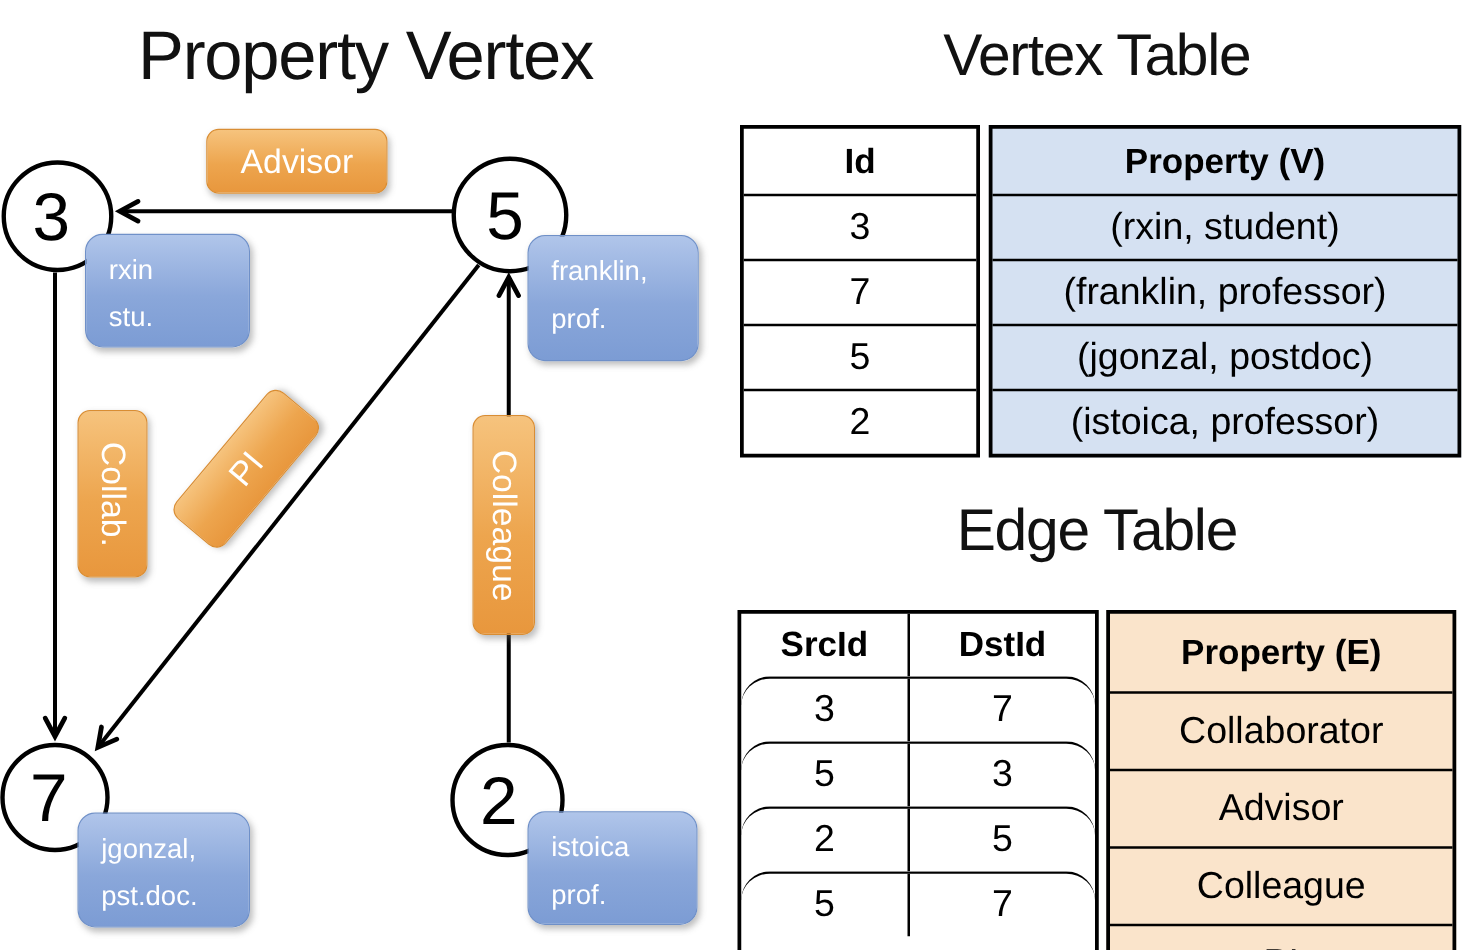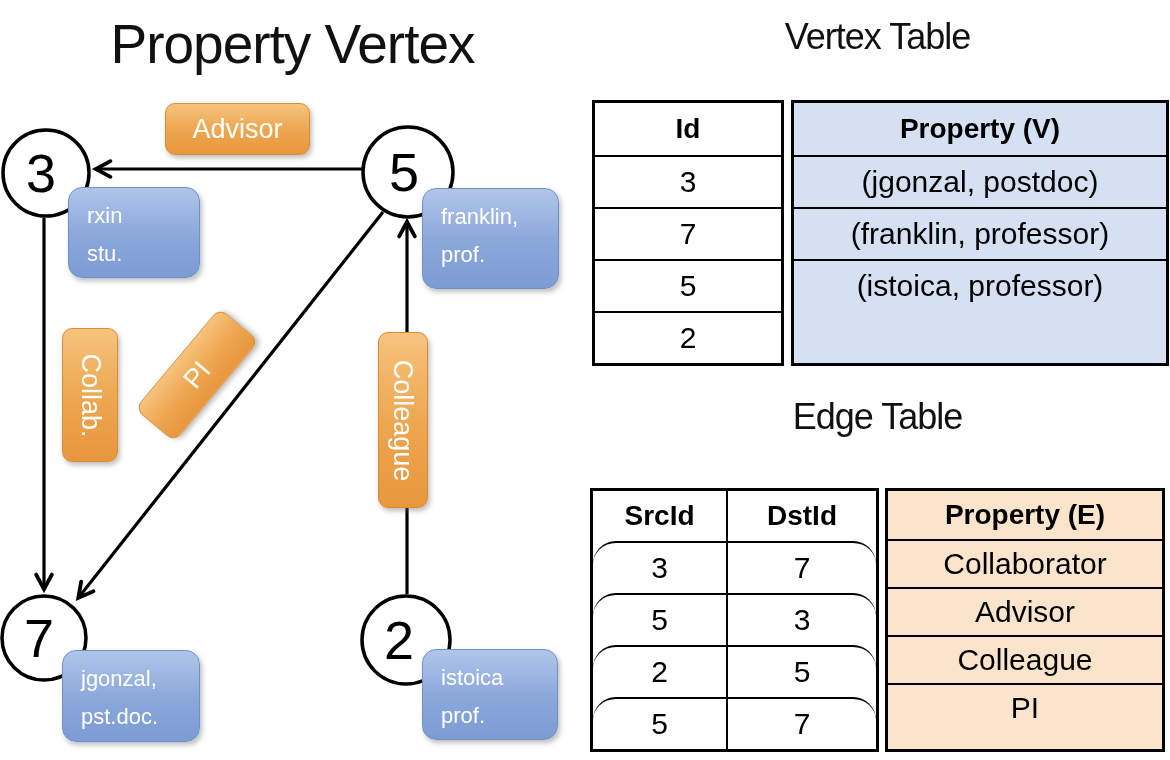--- a/index.html
+++ b/index.html
@@ -2,21 +2,21 @@
 <html><head>
 <meta charset="utf-8">
 <style>
   * { margin:0; padding:0; box-sizing:border-box; }
   html,body { background:#ffffff; }
   #slide {
     position:relative; width:1170px; height:760px; background:#ffffff;
     font-family:"Liberation Sans", sans-serif; color:#000; overflow:hidden;
   }
   .big-title {
-    position:absolute; text-align:center; font-size:36px; font-weight:300;
+    position:absolute; text-align:center; font-size:47px; font-weight:300;
     letter-spacing:-1px; color:#111;
   }
   #graph-title  { left:0;   top:12px;  width:585px; font-size:55px; }
   #vertex-title { left:585px; top:16px;  width:585px; }
   #edge-title   { left:585px; top:396px; width:585px; }
 
   
   #graph-svg { position:absolute; left:0; top:0; }
   .node-circle { fill:#fff; stroke:#000; stroke-width:3.5; }
   .node-num { font-size:54px; fill:#000; text-anchor:middle; font-weight:300; }
@@ -59,21 +59,21 @@
   }
   .subtbl > .cell:first-child, .row:first-child { border-top:none; }
   .hdr { font-weight:bold; font-size:28px; }
   #vt-id   { width:192px; }
   #vt-prop { width:378px; background:#d5e1f2; }
   .row { display:flex; border-top:2px solid #000;border-radius:23px; }
   .row .cell { border-top:none; height:50px; }
   #et-ids .src { width:133px; }
   #et-ids .dst { width:150px; border-left:2px solid #000; }
   #et-prop { width:280px; background:#fae4cb; }
-  #et-prop .cell { height:48px; }
+  #et-prop .cell { height:62px; }
 </style>
 </head>
 <body>
 
 <div id="slide">
 
   <div id="graph-title" class="big-title">Property Vertex</div>
 
   <svg id="graph-svg" width="585" height="760" viewBox="0 0 585 760">
     <defs>
@@ -133,22 +133,23 @@
   <div id="vertex-table-wrap" class="tbl-wrap">
     <div id="vt-id" class="subtbl">
       <div class="cell hdr">Id</div>
       <div class="cell">3</div>
       <div class="cell">7</div>
       <div class="cell">5</div>
       <div class="cell">2</div>
     </div>
     <div id="vt-prop" class="subtbl">
       <div class="cell hdr">Property (V)</div>
+      <div class="cell">(rxin, student)</div>
+      <div class="cell">(franklin, professor)</div>
       <div class="cell">(jgonzal, postdoc)</div>
-      <div class="cell">(franklin, professor)</div>
       <div class="cell">(istoica, professor)</div>
     </div>
   </div>
 
   <div id="edge-title" class="big-title">Edge Table</div>
 
   <div id="edge-table-wrap" class="tbl-wrap">
     <div id="et-ids" class="subtbl">
       <div class="row">
         <div class="cell hdr src">SrcId</div>

